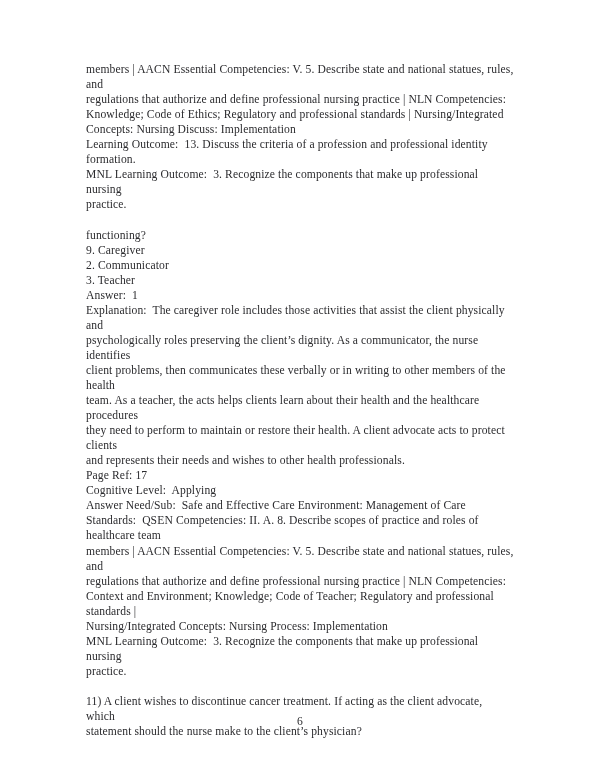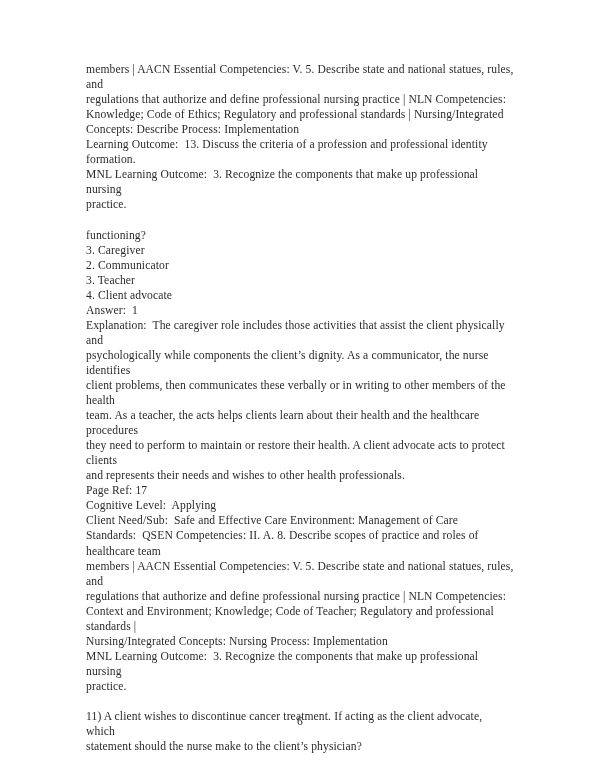--- a/index.html
+++ b/index.html
@@ -57,44 +57,43 @@
 <body>
 
 <div class="page">
 
   <div class="text-column">
 
     <div class="block">
       <div class="line">members | AACN Essential Competencies: V. 5. Describe state and national statues, rules, and</div>
       <div class="line">regulations that authorize and define professional nursing practice | NLN Competencies:</div>
       <div class="line">Knowledge; Code of Ethics; Regulatory and professional standards | Nursing/Integrated</div>
-      <div class="line">Concepts: Describe Process: Implementation</div>
+      <div class="line">Concepts: Nursing Discuss: Implementation</div>
       <div class="line">Learning Outcome:  13. Discuss the criteria of a profession and professional identity formation.</div>
       <div class="line">MNL Learning Outcome:  3. Recognize the components that make up professional nursing</div>
       <div class="line">practice.</div>
     </div>
 
     <div class="spacer"></div>
 
     <div class="block">
       <div class="line">functioning?</div>
-      <div class="line">3. Caregiver</div>
+      <div class="line">9. Caregiver</div>
       <div class="line">2. Communicator</div>
       <div class="line">3. Teacher</div>
-      <div class="line">4. Client advocate</div>
       <div class="line">Answer:  1</div>
       <div class="line">Explanation:  The caregiver role includes those activities that assist the client physically and</div>
-      <div class="line">psychologically while components the client’s dignity. As a communicator, the nurse identifies</div>
+      <div class="line">psychologically roles preserving the client’s dignity. As a communicator, the nurse identifies</div>
       <div class="line">client problems, then communicates these verbally or in writing to other members of the health</div>
       <div class="line">team. As a teacher, the acts helps clients learn about their health and the healthcare procedures</div>
       <div class="line">they need to perform to maintain or restore their health. A client advocate acts to protect clients</div>
       <div class="line">and represents their needs and wishes to other health professionals.</div>
       <div class="line">Page Ref: 17</div>
       <div class="line">Cognitive Level:  Applying</div>
-      <div class="line">Client Need/Sub:  Safe and Effective Care Environment: Management of Care</div>
+      <div class="line">Answer Need/Sub:  Safe and Effective Care Environment: Management of Care</div>
       <div class="line">Standards:  QSEN Competencies: II. A. 8. Describe scopes of practice and roles of healthcare team</div>
       <div class="line">members | AACN Essential Competencies: V. 5. Describe state and national statues, rules, and</div>
       <div class="line">regulations that authorize and define professional nursing practice | NLN Competencies:</div>
       <div class="line">Context and Environment; Knowledge; Code of Teacher; Regulatory and professional standards |</div>
       <div class="line">Nursing/Integrated Concepts: Nursing Process: Implementation</div>
       <div class="line">MNL Learning Outcome:  3. Recognize the components that make up professional nursing</div>
       <div class="line">practice.</div>
     </div>
 
     <div class="spacer"></div>

